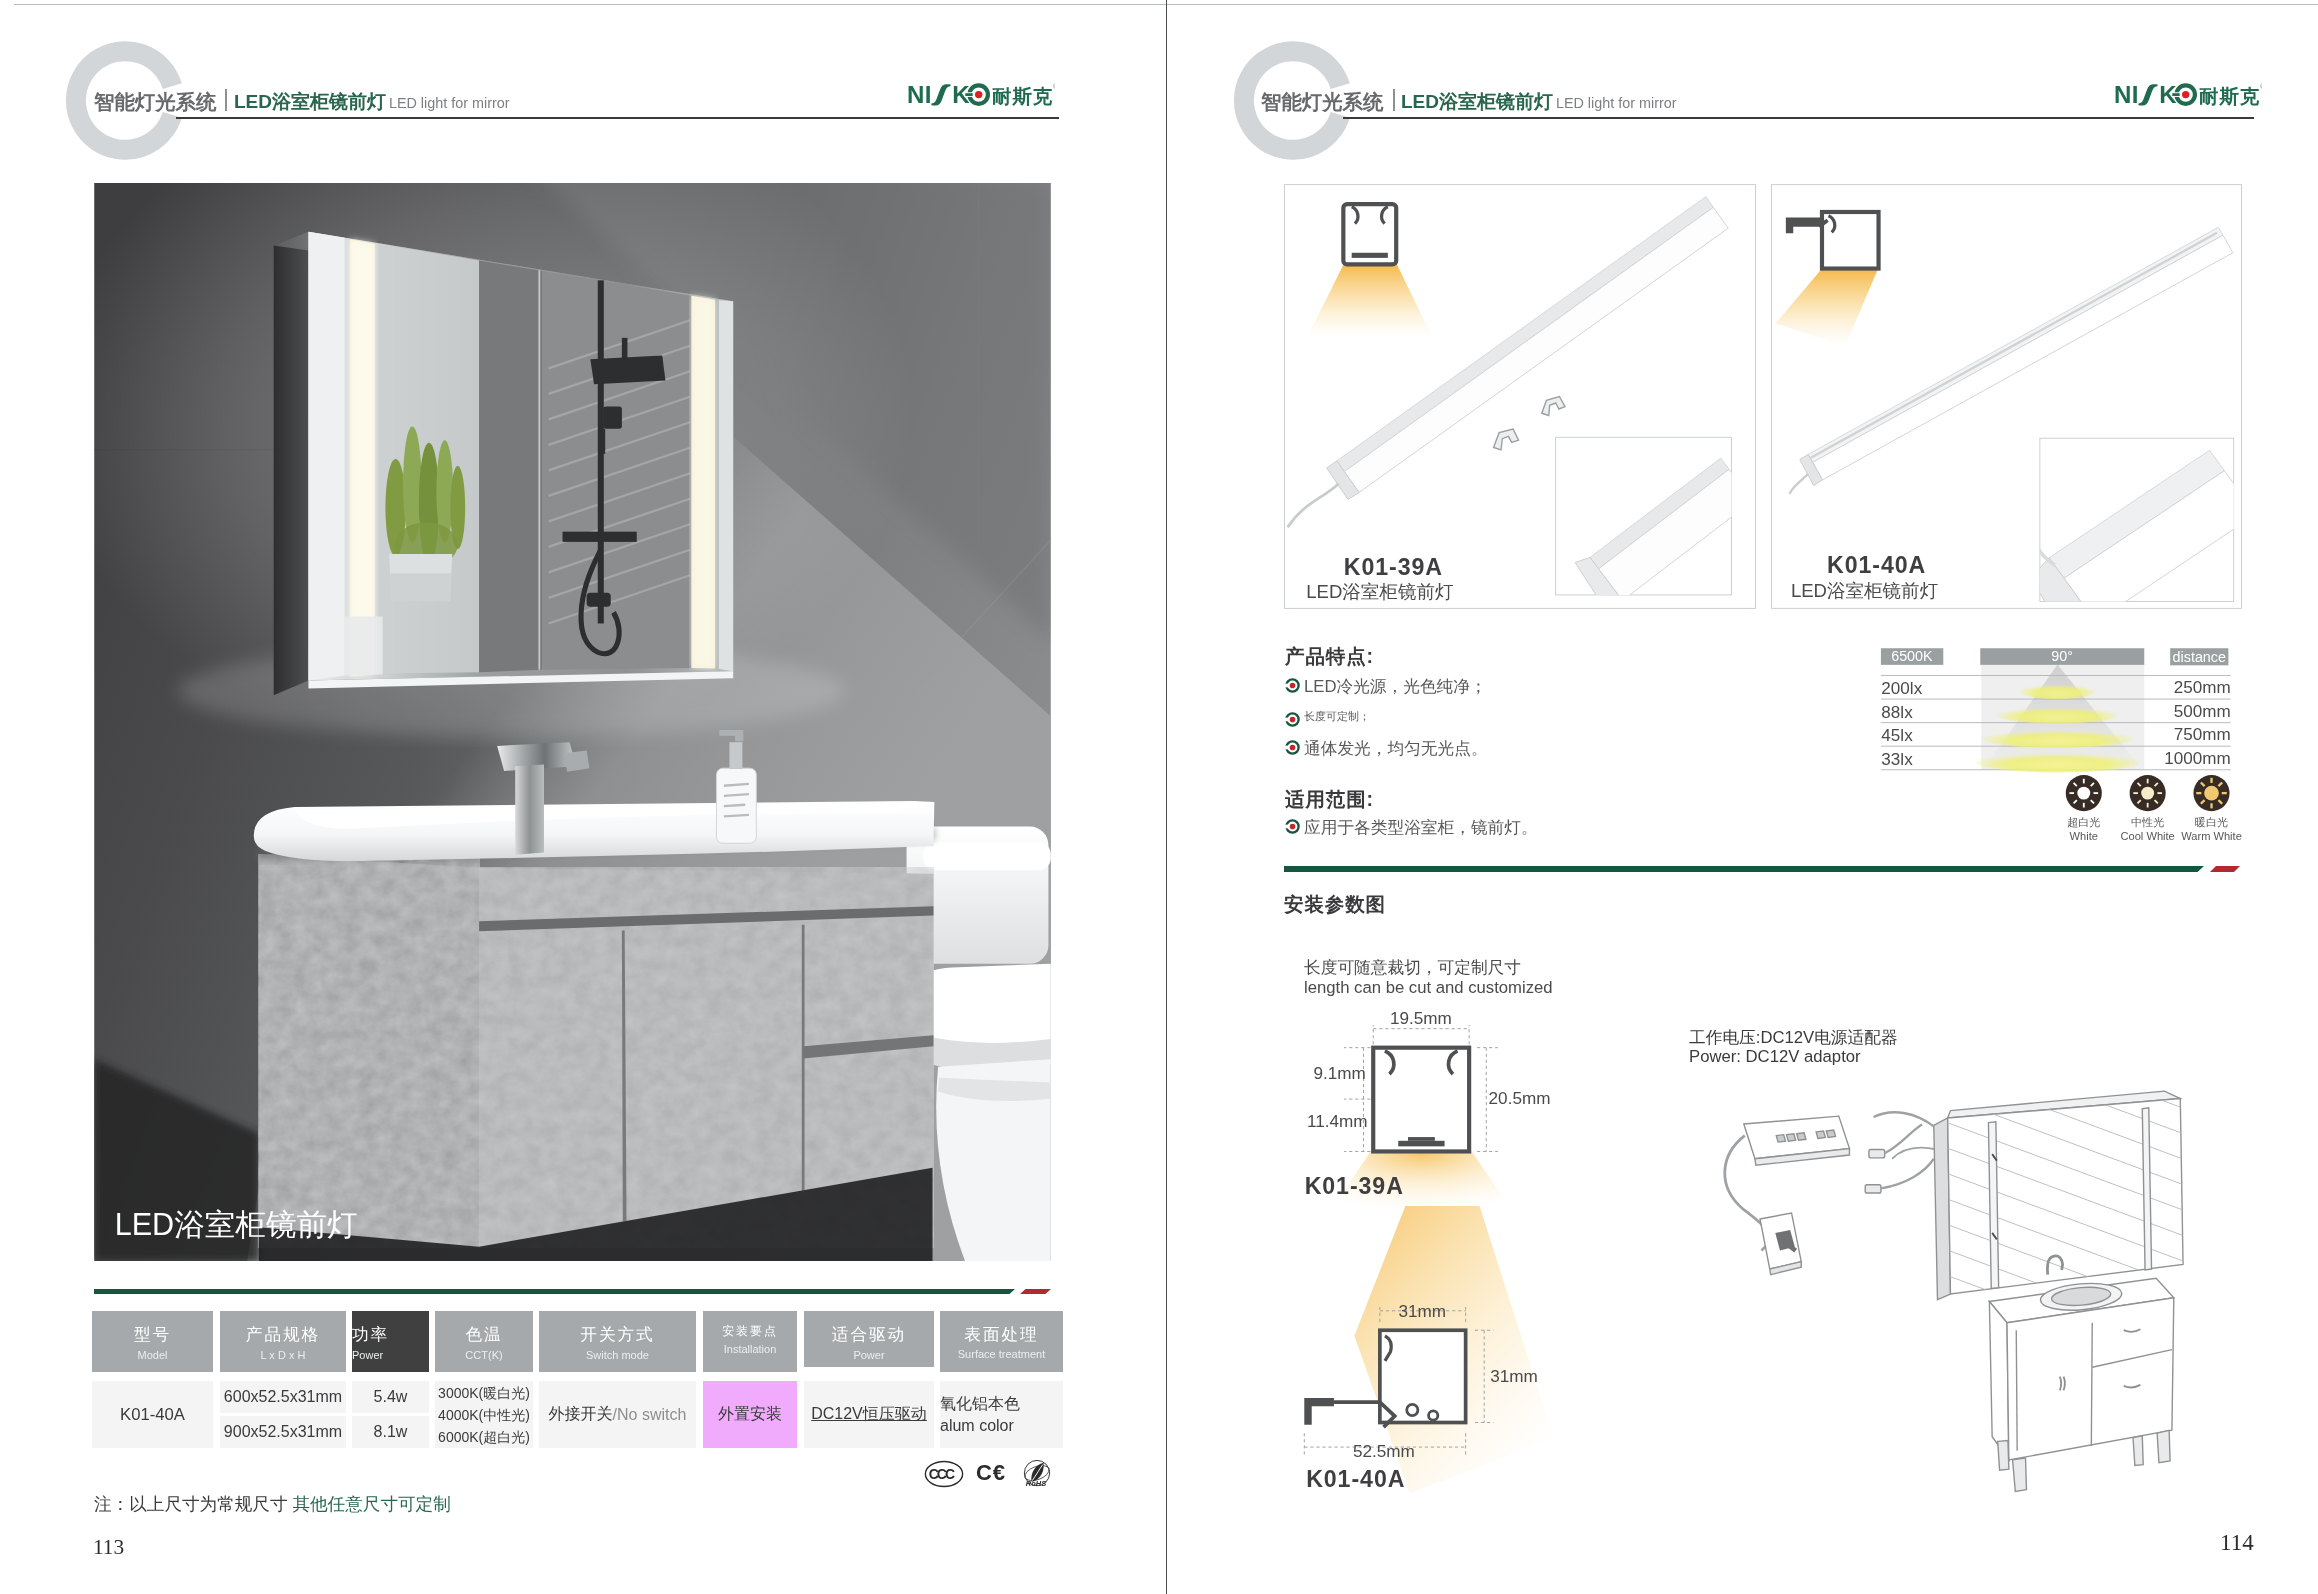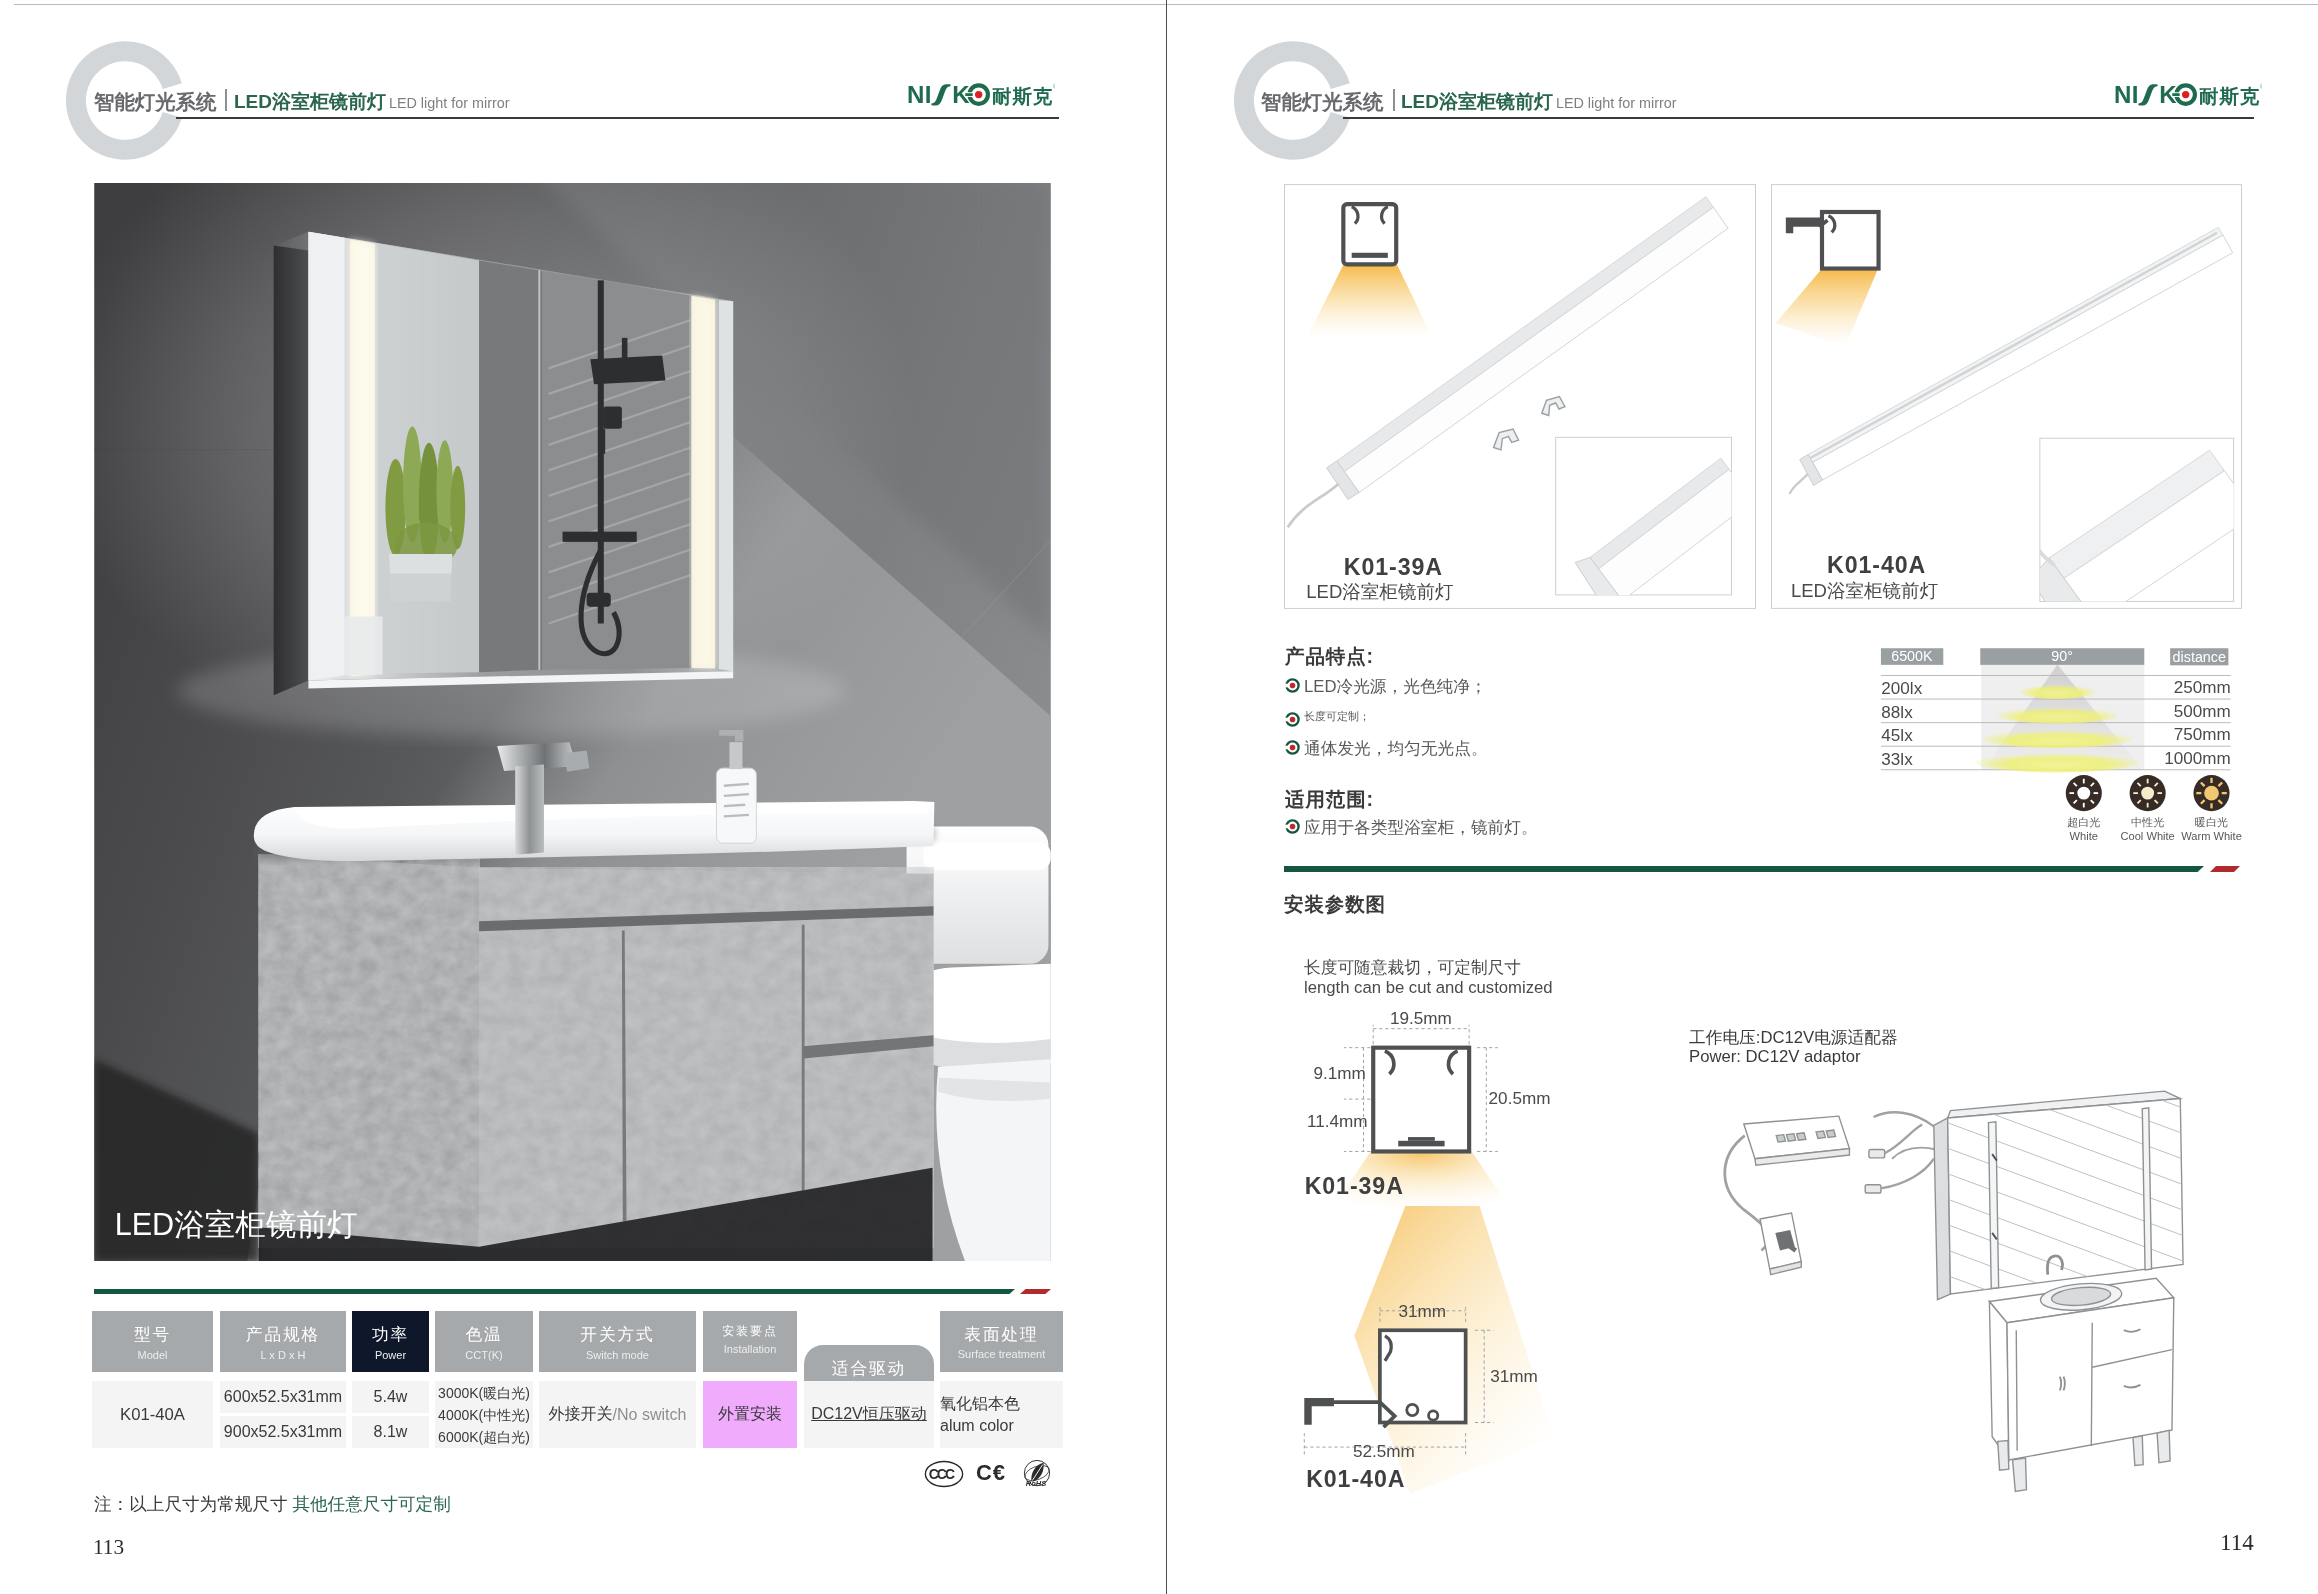--- a/index.html
+++ b/index.html
@@ -259,37 +259,37 @@
 <div class="abs" style="left:1020px;top:1289px;width:31px;height:5.1px;background:#b02a2e;clip-path:polygon(18% 0,100% 0,82% 100%,0 100%);"></div>
 
 <div class="abs" style="left:92px;top:1311px;width:121px;height:61px;background:#a6a9ab;color:#fff;text-align:center;">
     <div style="margin-top:12px;font-size:16.7px;letter-spacing:1.9px;">型号</div>
     <div style="font-size:11px;margin-top:2.8px;color:#eceded;">Model</div>
   </div>
 <div class="abs" style="left:220px;top:1311px;width:126px;height:61px;background:#a6a9ab;color:#fff;text-align:center;">
     <div style="margin-top:12px;font-size:16.7px;letter-spacing:1.9px;">产品规格</div>
     <div style="font-size:11px;margin-top:2.8px;color:#eceded;">L x D x H</div>
   </div>
-<div class="abs" style="left:352px;top:1311px;width:77px;height:61px;background:#0f172a;color:#fff;text-align:center;">
+<div class="abs" style="left:352px;top:1311px;width:77px;height:61px;background:#404040;color:#fff;">
     <div style="margin-top:12px;font-size:16.7px;letter-spacing:1.9px;">功率</div>
     <div style="font-size:11px;margin-top:2.8px;color:#eceded;">Power</div>
   </div>
 <div class="abs" style="left:435px;top:1311px;width:98px;height:61px;background:#a6a9ab;color:#fff;text-align:center;">
     <div style="margin-top:12px;font-size:16.7px;letter-spacing:1.9px;">色温</div>
     <div style="font-size:11px;margin-top:2.8px;color:#eceded;">CCT(K)</div>
   </div>
 <div class="abs" style="left:539px;top:1311px;width:157px;height:61px;background:#a6a9ab;color:#fff;text-align:center;">
     <div style="margin-top:12px;font-size:16.7px;letter-spacing:1.9px;">开关方式</div>
     <div style="font-size:11px;margin-top:2.8px;color:#eceded;">Switch mode</div>
   </div>
 <div class="abs" style="left:703px;top:1311px;width:94px;height:61px;background:#a6a9ab;color:#fff;text-align:center;">
     <div style="margin-top:12px;font-size:12px;letter-spacing:1.9px;">安装要点</div>
     <div style="font-size:11px;margin-top:2.8px;color:#eceded;">Installation</div>
   </div>
-<div class="abs" style="left:804px;top:1345px;width:130px;height:56px;background:#a6a9ab;color:#fff;text-align:center;border-radius:19px;">
+<div class="abs" style="left:804px;top:1311px;width:130px;height:56px;background:#a6a9ab;color:#fff;text-align:center;">
     <div style="margin-top:12px;font-size:16.7px;letter-spacing:1.9px;">适合驱动</div>
     <div style="font-size:11px;margin-top:2.8px;color:#eceded;">Power</div>
   </div>
 <div class="abs" style="left:940px;top:1311px;width:123px;height:61px;background:#a6a9ab;color:#fff;text-align:center;">
     <div style="margin-top:12px;font-size:16.7px;letter-spacing:1.9px;">表面处理</div>
     <div style="font-size:11px;margin-top:1.9px;color:#eceded;">Surface treatment</div>
   </div>
 
 <div class="abs" style="left:92px;top:1381px;width:121px;height:67px;background:#f4f4f4;display:flex;align-items:center;justify-content:center;font-size:16.7px;color:#3a3a3c;">K01-40A</div>
 <div class="abs" style="left:220px;top:1381px;width:126px;height:32px;background:#f4f4f4;display:flex;align-items:center;justify-content:center;font-size:16px;color:#3a3a3c;">600x52.5x31mm</div>

